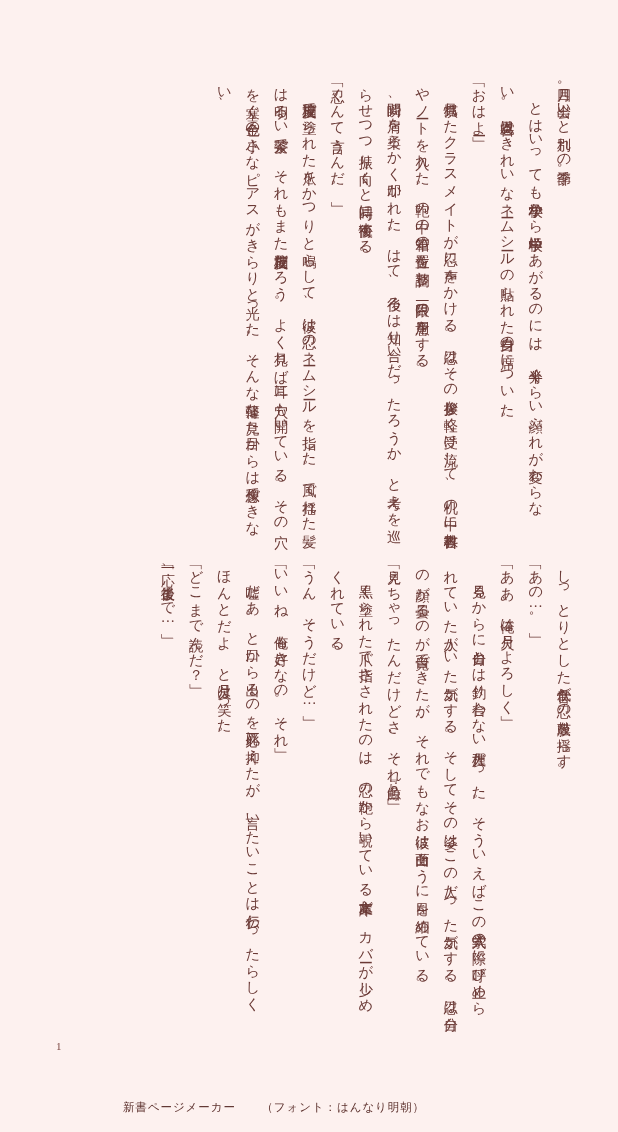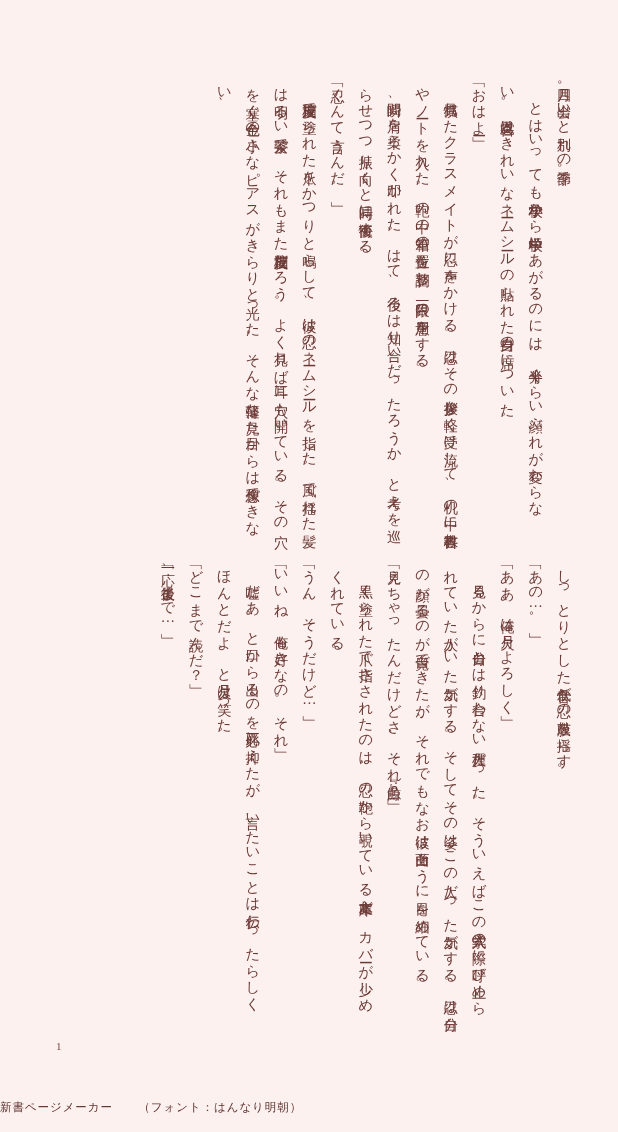--- a/index.html
+++ b/index.html
@@ -63,23 +63,25 @@
     top: 1040px;
     font-size: 11px;
     color: #7d4a45;
     letter-spacing: 0.05em;
   }
   .footer {
     position: absolute;
     left: 0;
     top: 1100px;
     width: 500px;
+    text-align: center;
     font-size: 11.5px;
     color: #5e332f;
     letter-spacing: 0.08em;
+    padding-left: 24px;
   }
   .footer .gap {
     display: inline-block;
     width: 18px;
   }
 </style>
 </head>
 <body>
 
 <div class="page">

